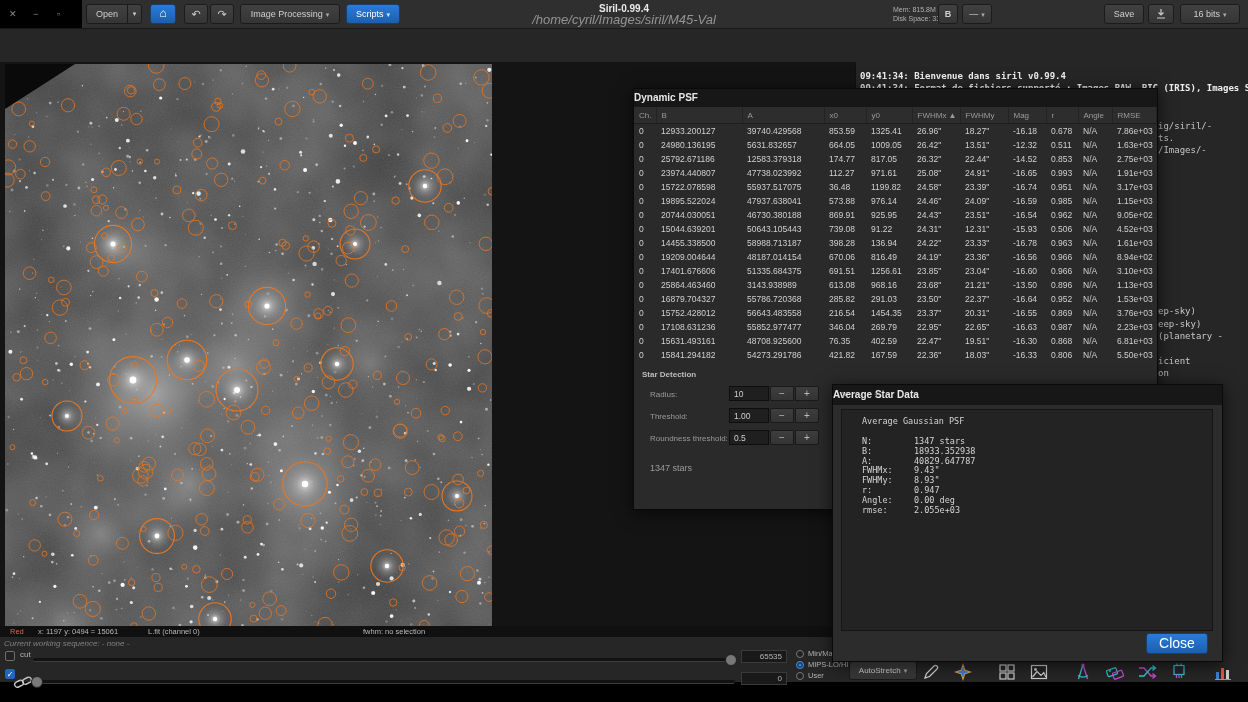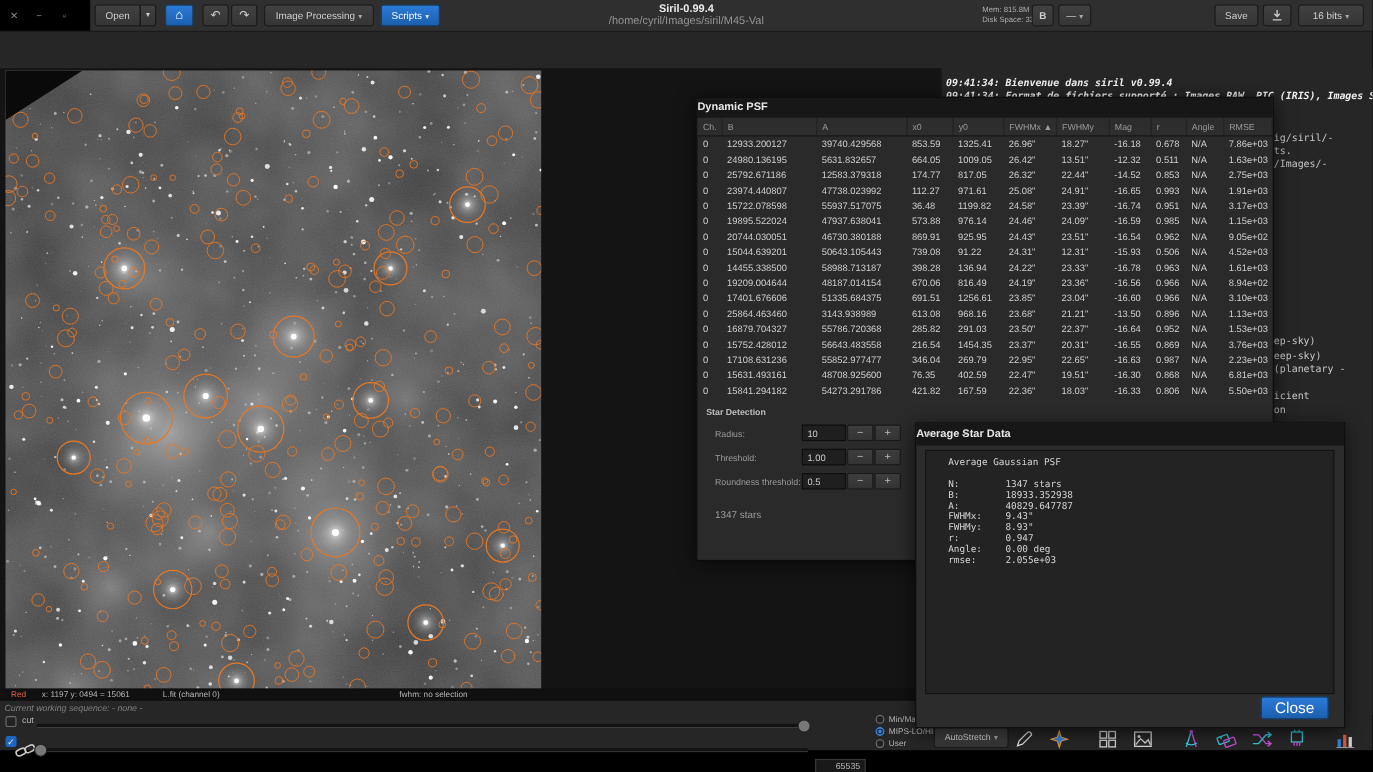--- a/index.html
+++ b/index.html
@@ -19,21 +19,21 @@
   .blue .car{color:#d7e6f7;}
   .open-main{left:86px;width:42px;border-radius:3px 0 0 3px;}
   .open-arrow{left:127px;width:15px;border-radius:0 3px 3px 0;font-size:7px;}
   .home{left:150px;width:26px;font-size:12px;line-height:17px;}
   .undo{left:184px;width:24px;font-size:11px;}
   .redo{left:210px;width:24px;font-size:11px;}
   .improc{left:240px;width:100px;}
   .scripts{left:346px;width:54px;}
   .titleblock{position:absolute;left:50%;transform:translateX(-50%);top:3px;text-align:center;line-height:11px;}
   .t1{font-size:10px;font-weight:bold;color:#eaeaea;}
-  .t2{font-size:10px;color:#949494;}
+  .t2{font-size:13px;color:#949494;font-style:italic;}
   .memblock{position:absolute;left:893px;top:5px;font-size:7px;line-height:9px;color:#b0b0b0;}
   .bbtn{left:938px;width:20px;font-weight:bold;}
   .dashbtn{left:962px;width:30px;}
   .savebtn{left:1104px;width:40px;}
   .dlbtn{left:1148px;width:26px;padding-top:3px;line-height:0;}
   .bitsbtn{left:1180px;width:60px;}
 
   
   .tabsrow{position:absolute;left:0;top:36px;width:1248px;height:26px;background:#282828;border-bottom:1px solid #1c1c1c;}
   .bwtab{position:absolute;left:0;top:0;width:54px;height:25px;background:#313131;color:#e4e4e4;font-weight:bold;
@@ -56,42 +56,42 @@
   .bottombar{position:absolute;left:0;top:648px;width:1248px;height:42px;}
   .cb{position:absolute;width:10px;height:10px;box-sizing:border-box;background:#222;border:1px solid #6e6e6e;border-radius:2px;
       font-size:8px;line-height:9px;text-align:center;color:#fff;}
   .cb1{left:5px;top:3px;} .cb2{left:5px;top:21px;background:#1f66c0;border-color:#1f66c0;}
   .cutlab{position:absolute;left:20px;top:2px;font-size:8px;color:#b5b5b5;}
   .slider{position:absolute;left:33px;width:702px;height:3px;background:#121212;border-bottom:1px solid #3d3d3d;border-radius:2px;}
   .s1{top:10px;} .s2{top:32px;}
   .handle{position:absolute;top:-4px;width:10px;height:10px;border-radius:50%;background:#787878;border:1px solid #222;}
   .s1 .handle{right:-2px;} .s2 .handle{left:-2px;}
   .valbox{position:absolute;left:741px;width:46px;height:13px;box-sizing:border-box;background:#191919;border:1px solid #3a3a3a;
-          color:#b5b5b5;font-size:8px;text-align:right;padding:0 4px;line-height:12px;margin-top:40px;}
+          color:#b5b5b5;font-size:8px;text-align:right;padding:0 4px;line-height:12px;}
   .v1{top:2px;} .v2{top:24px;}
   .chain{position:absolute;left:13px;top:25px;width:20px;height:18px;}
   .radios{position:absolute;left:796px;top:0;}
   .radio-row{display:flex;align-items:center;height:11px;gap:4px;}
   .rdot{width:8px;height:8px;box-sizing:border-box;border-radius:50%;background:#222;border:1px solid #777;}
   .rdot.rsel{background:#3f85d6;border-color:#3f85d6;box-shadow:inset 0 0 0 1.5px #15335c;}
   .rlabel{font-size:7.5px;color:#b5b5b5;white-space:nowrap;}
   .stretch{left:849px;top:13px;width:68px;height:19px;line-height:17px;font-size:8px;}
 
   
   .tools{position:absolute;left:918px;top:8px;height:32px;display:flex;align-items:center;}
   .tbtn{width:26px;height:26px;display:flex;align-items:center;justify-content:center;margin-right:6px;border-radius:3px;}
   .tbtn svg{display:block;}
   .sp{width:12px;}
 
   
   .console{position:absolute;left:855px;top:62px;width:393px;height:588px;background:#262626;border-left:1px solid #101010;
            overflow:hidden;padding:8px 0 0 4px;box-sizing:border-box;
            font-family:"DejaVu Sans Mono",monospace;font-size:9px;line-height:12.4px;color:#c8c8c8;}
   .cline{height:12.4px;white-space:pre;overflow:hidden;}
-  .cbold{font-weight:bold;color:#efefef;font-style:italic;}
+  .cbold{font-weight:bold;color:#efefef;}
 
   
   .dlg{position:absolute;background:#2a2a2a;border:1px solid #0a0a0a;box-shadow:0 3px 16px rgba(0,0,0,.65);}
   .psf{left:633px;top:88px;width:523px;height:420px;z-index:5;}
   .avg{left:832px;top:384px;width:389px;height:276px;z-index:6;background:#2c2c2c;}
   .dtitle{position:absolute;left:0;top:0;right:0;height:18px;background:#171717;color:#e8e8e8;font-size:10px;font-weight:bold;
           line-height:18px;}
   .avg .dtitle{height:20px;line-height:20px;}
   .wc{position:absolute;top:0;font-weight:normal;font-size:9px;color:#9a9a9a;}
   .wc1{left:8px;} .wc2{left:25px;} .wc3{left:41px;}

